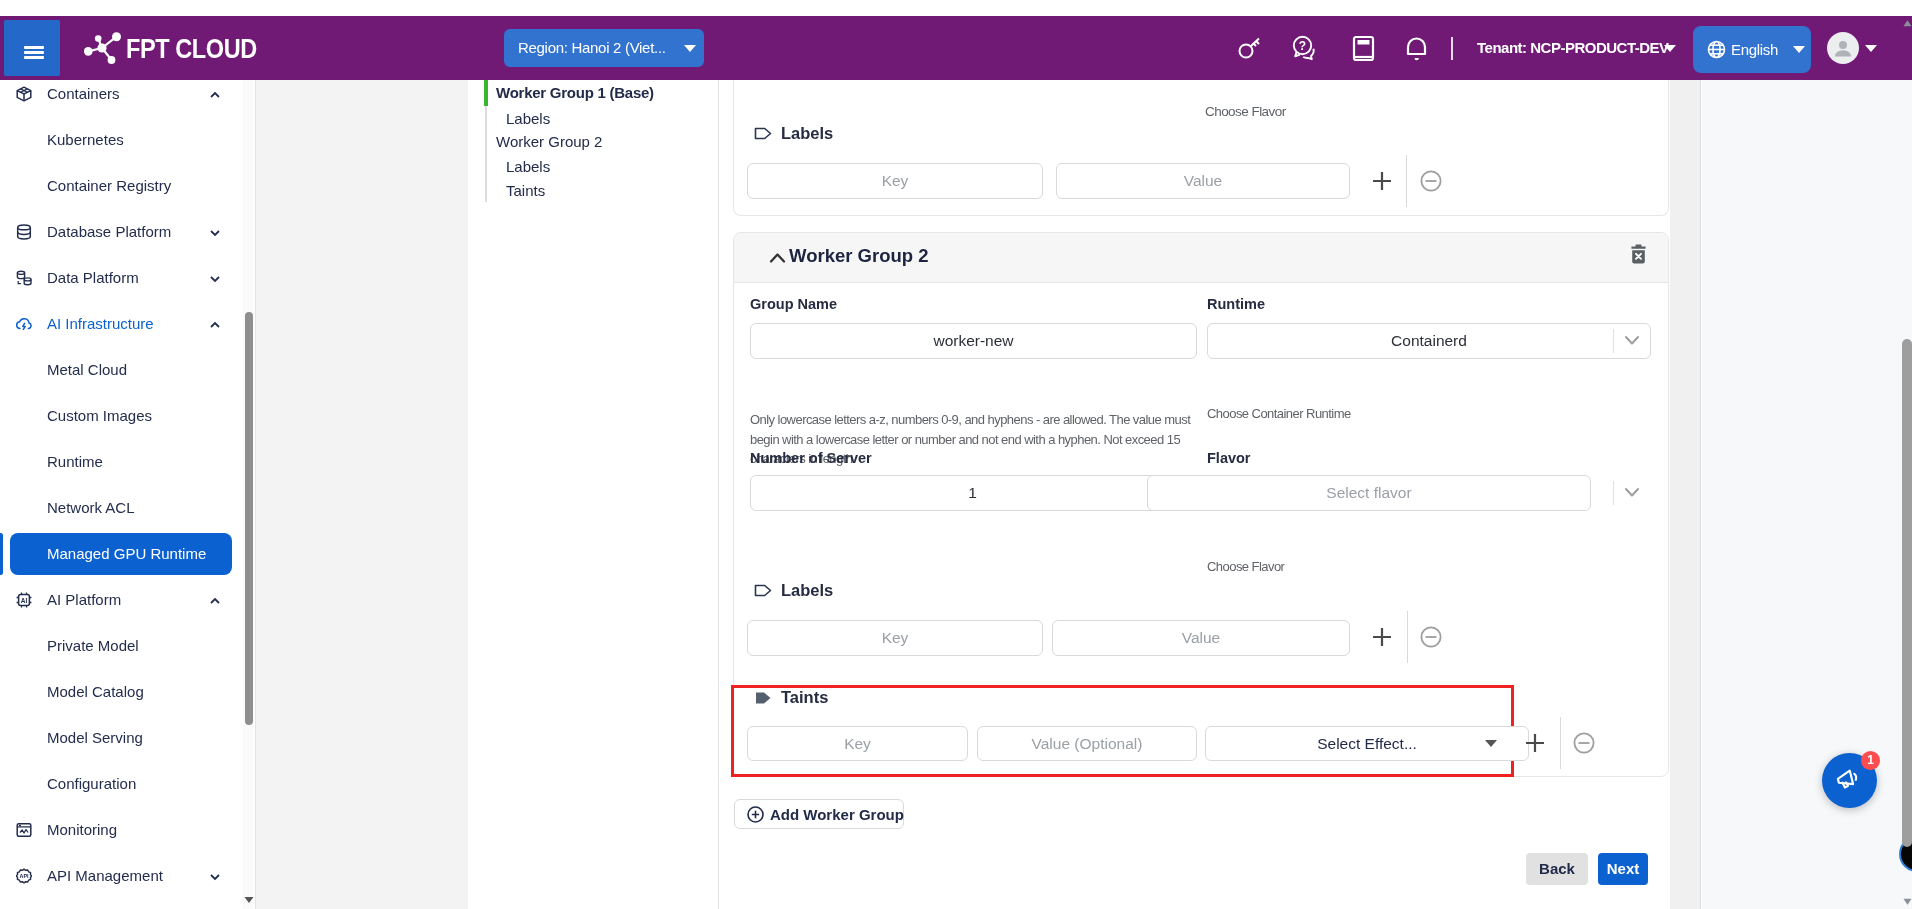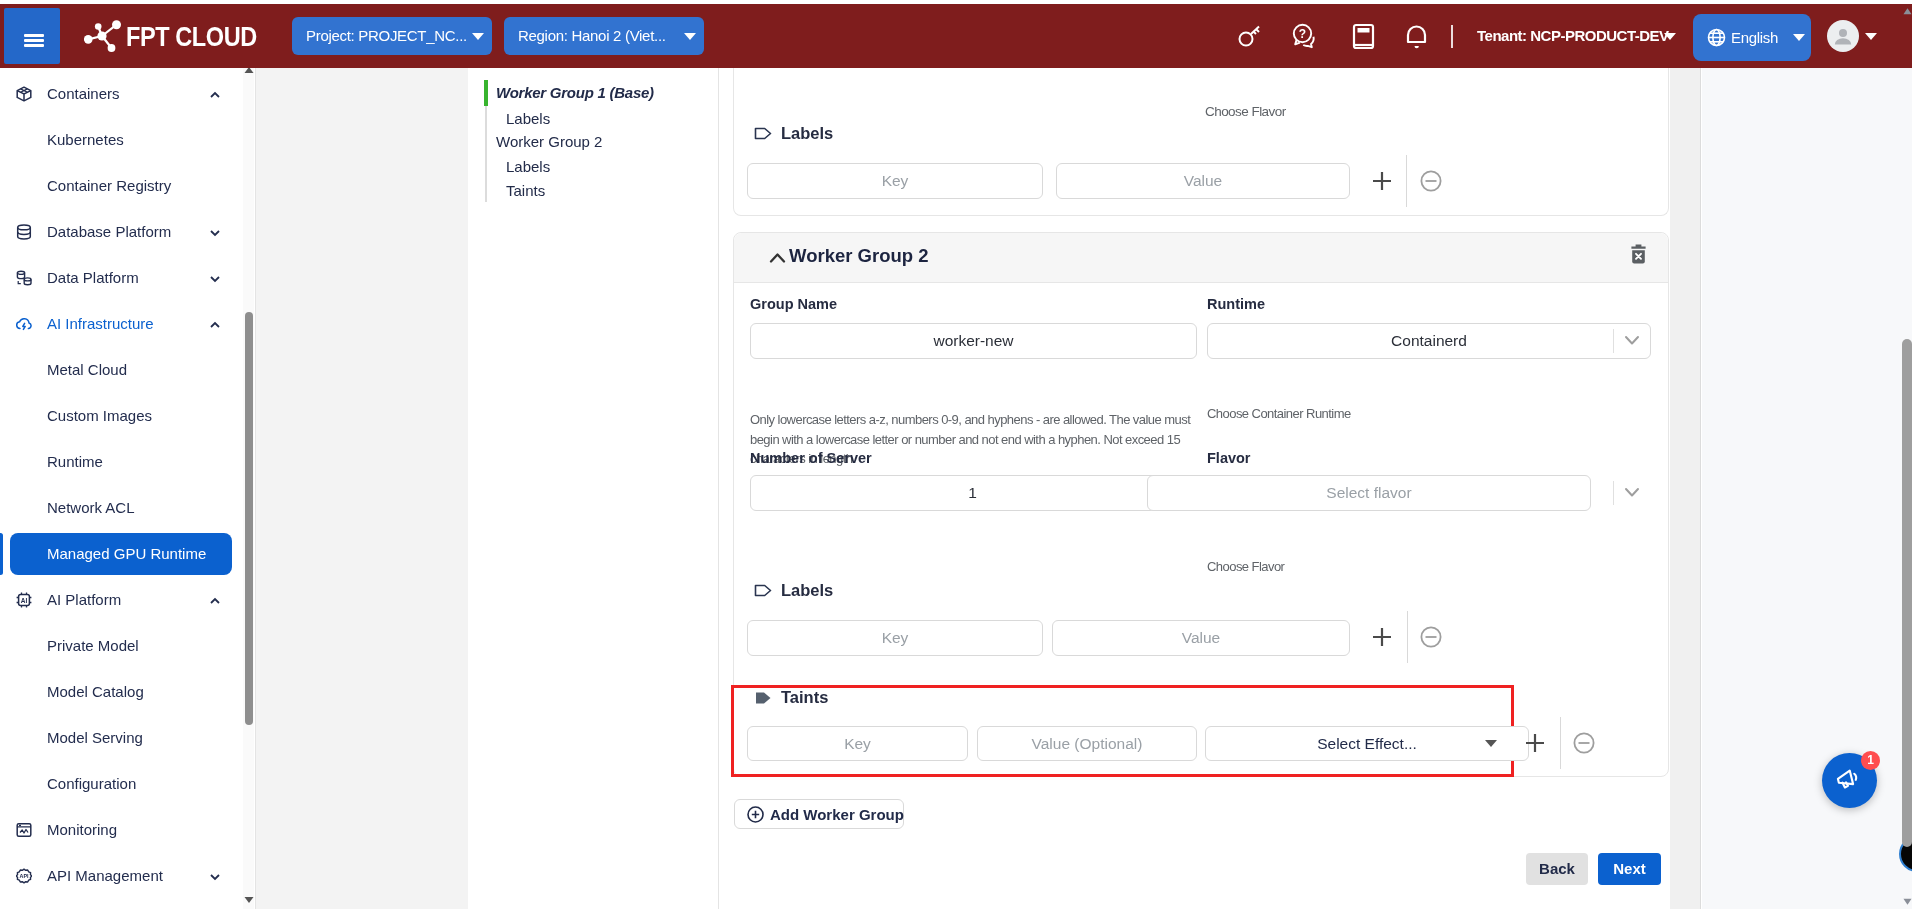--- a/index.html
+++ b/index.html
@@ -1,21 +1,21 @@
 <!DOCTYPE html>
 <html><head>
 <meta charset="utf-8">
 <style>
 * { margin:0; padding:0; box-sizing:border-box; }
 html,body { width:1912px; height:909px; overflow:hidden; font-family:"Liberation Sans", sans-serif; }
 body { position:relative; background:#ffffff; }
 .abs { position:absolute; }
 
 
-.topbar { position:absolute; left:0; top:4px; width:1912px; height:64px; background:#7f1d1d; z-index:10; }
+.topbar { position:absolute; left:0; top:16px; width:1912px; height:64px; background:#701a75; z-index:10; }
 .hambox { position:absolute; left:4px; top:4px; width:56px; height:56px; background:#2468c9; border-radius:2px; }
 .hambar { position:absolute; left:20px; width:20px; height:3px; background:#fff; border-radius:1px; }
 .chip { position:absolute; top:13px; height:38px; background:#3273d0; border-radius:6px; color:#fff; font-size:15px; letter-spacing:-0.3px; line-height:38px; padding:0 14px; white-space:nowrap; overflow:visible; }
 .caret-down { display:inline-block; width:0; height:0; border-left:6px solid transparent; border-right:6px solid transparent; border-top:7px solid #fff; vertical-align:middle; }
 .ticon { position:absolute; top:0; color:#fff; }
 .topsep { position:absolute; left:1451px; top:21px; width:2px; height:23px; background:rgba(255,255,255,0.85); }
 .tenant { position:absolute; left:1477px; top:0; height:64px; line-height:64px; color:#fff; font-weight:bold; font-size:15px; letter-spacing:-0.5px; }
 
 
 .sidebar { position:absolute; left:0; top:64px; width:256px; height:845px; background:#fff; border-right:1px solid #e4e4e4; }
@@ -68,21 +68,20 @@
     </g>
     <g stroke="#fff" stroke-width="2.2">
       <line x1="18" y1="23" x2="14.2" y2="13.5"></line>
       <line x1="18" y1="23" x2="32.5" y2="11.7"></line>
       <line x1="18" y1="23" x2="4.2" y2="26.4"></line>
       <line x1="18" y1="23" x2="27.5" y2="35"></line>
     </g>
   </svg>
   <div class="abs" style="left:126px;top:17px;color:#fff;font-size:28px;font-weight:bold;letter-spacing:-0.5px;transform:scaleX(0.84);transform-origin:0 0;">FPT CLOUD</div>
 
-  <div class="chip" style="left:292px;width:200px;">Project: PROJECT_NC...<span class="caret-down abs" style="left:180px;top:16px"></span></div>
   <div class="chip" style="left:504px;width:200px;">Region: Hanoi 2 (Viet...<span class="caret-down abs" style="left:180px;top:16px"></span></div>
 
   <svg class="ticon" style="left:1236px;top:19px" width="26" height="26" viewBox="0 0 26 26" fill="none" stroke="#fff" stroke-width="2">
     <circle cx="10" cy="16" r="6.5"></circle>
     <line x1="15" y1="11" x2="23" y2="3.5"></line>
     <line x1="20" y1="6" x2="23" y2="9"></line>
     <line x1="17.5" y1="8.5" x2="20" y2="11"></line>
   </svg>
   <svg class="ticon" style="left:1290px;top:18px" width="30" height="29" viewBox="0 0 30 29" fill="none" stroke="#fff" stroke-width="1.9">
     <circle cx="12.5" cy="11.5" r="8.7"></circle>
@@ -222,21 +221,21 @@
   <svg class="abs" style="left:244px;top:130px" width="10" height="8" viewBox="0 0 10 8">
       <path d="M5 1 L9.5 7 H0.5 Z" fill="#555"></path>
     </svg>
   <svg class="abs" style="left:244px;top:960px" width="10" height="8" viewBox="0 0 10 8">
       <path d="M5 7 L9.5 1 H0.5 Z" fill="#555"></path>
     </svg>
 </div>
 
 <div class="stepline"></div>
 <div class="stepgreen"></div>
-<div class="step" style="left:496px;top:84px;font-weight:bold;font-size:15px;letter-spacing:-0.25px;font-style:italic;">Worker Group 1 (Base)</div>
+<div class="step" style="left:496px;top:84px;font-weight:bold;font-size:15px;letter-spacing:-0.25px;">Worker Group 1 (Base)</div>
 <div class="step" style="left:506px;top:110px;">Labels</div>
 <div class="step" style="left:496px;top:133px;">Worker Group 2</div>
 <div class="step" style="left:506px;top:158px;">Labels</div>
 <div class="step" style="left:506px;top:182px;">Taints</div>
 
 <div id="content">
 
   <div class="card" style="left:733px;top:50px;width:936px;height:166px;border-top:none;border-radius:0 0 8px 8px;"></div>
   <div class="helper" style="left:1205px;top:60px;font-size:13.5px;">Choose Flavor</div>
   <svg class="abs" style="left:754px;top:125px" width="18" height="17" viewBox="0 0 18 17" fill="none" stroke="#2a3550" stroke-width="1.6">
@@ -323,21 +322,21 @@
     </svg>
 
   <div class="abs" style="left:734px;top:799px;width:170px;height:30px;border:1px solid #d9d9d9;border-radius:6px;background:#fff;"></div>
   <svg class="abs" style="left:747px;top:806px" width="17" height="17" viewBox="0 0 17 17" fill="none" stroke="#222b49" stroke-width="1.6">
       <circle cx="8.5" cy="8.5" r="7.5"></circle>
       <path d="M8.5 4.8 V12.2 M4.8 8.5 H12.2"></path>
     </svg>
   <div class="abs" style="left:770px;top:806px;font-size:15px;font-weight:bold;color:#222b49;">Add Worker Group</div>
 
   <div class="abs" style="left:1526px;top:853px;width:62px;height:32px;background:#e1e1e1;border-radius:4px;color:#222b49;font-weight:bold;font-size:15px;text-align:center;line-height:32px;">Back</div>
-  <div class="abs" style="left:1598px;top:853px;width:63px;height:32px;background:#0b61cf;border-radius:4px;color:#fff;font-weight:bold;font-size:15px;text-align:center;line-height:32px;">Next</div>
+  <div class="abs" style="left:1598px;top:853px;width:50px;height:32px;background:#0b61cf;border-radius:4px;color:#fff;font-weight:bold;font-size:15px;text-align:center;line-height:32px;">Next</div>
 
   <div class="abs" style="left:1822px;top:753px;width:55px;height:55px;border-radius:50%;background:#0b61cf;box-shadow:0 2px 8px rgba(0,0,0,0.25);"></div>
   <svg class="abs" style="left:1833px;top:765px" width="32" height="30" viewBox="0 0 32 30" fill="none" stroke="#fff" stroke-width="2.1">
     <g stroke-linejoin="round" stroke-linecap="round" transform="rotate(-14 16 15)">
       <path d="M5.5 11.2 L19 6 V20 L5.5 15.2 Z"></path>
       <path d="M9 15.9 L10.2 21.3 L13.6 20.4 L12.5 16.5"></path>
       <path d="M22.6 10.2 a5.5 5.5 0 0 1 0 6.3"></path>
     </g>
   </svg>
   <div class="abs" style="left:1861px;top:751px;width:19px;height:19px;border-radius:50%;background:#ff4d4f;color:#fff;font-size:12px;font-weight:bold;text-align:center;line-height:19px;">1</div>

